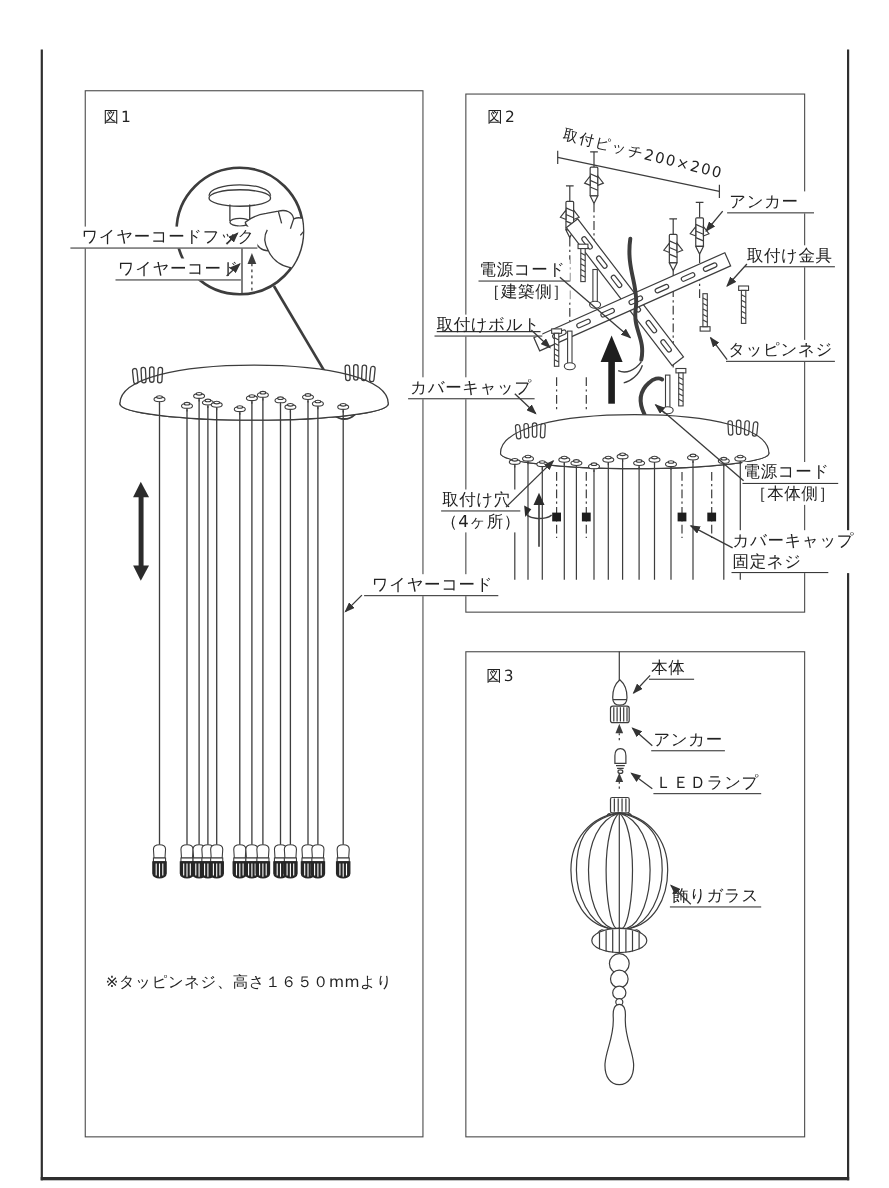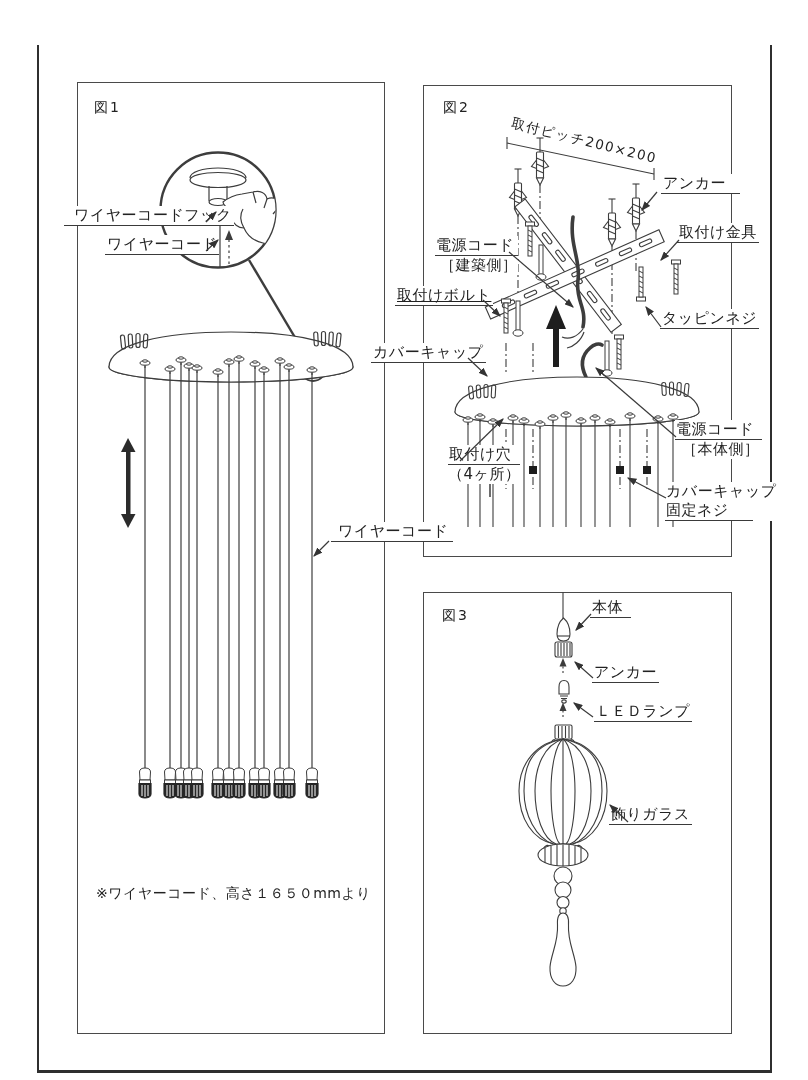--- a/index.html
+++ b/index.html
@@ -383,35 +383,35 @@
       <line x1="593" y1="717" x2="574" y2="703" marker-end="url(#arr)"></line>
       <line x1="628" y1="822" x2="610" y2="805" marker-end="url(#arr)"></line>
     </g>
   </svg>
 
   <div class="lbl title" style="left:92px;top:99px;">図1</div>
   <div class="lbl ul" style="left:64px;top:206px;padding-left:10px;">ワイヤーコードフック</div>
   <div class="lbl ul" style="left:105px;top:235px;">ワイヤーコード</div>
   <div class="lbl ul" style="left:331px;top:522px;padding-left:7px;padding-right:5px;">ワイヤーコード</div>
   <div class="lbl note" style="left:94px;top:883px;">
-    <div>※ワイヤーコード、高さ１６５０mmより</div>
+    <div>※タッピンネジ、高さ１６５０mmより</div>
   </div>
 
   <div class="lbl title" style="left:441px;top:99px;">図2</div>
   <div class="lbl rot" style="left:512px;top:114px;background:transparent;">取付ピッチ200×200</div>
   <div class="lbl ul" style="left:661px;top:174px;padding-right:14px;">アンカー</div>
   <div class="lbl" style="left:435px;top:236px;padding:0;">
     <div class="ul small-pad">電源コード</div>
     <div style="padding-left:5px;">［建築側］</div>
   </div>
   <div class="lbl ul" style="left:677px;top:223px;">取付け金具</div>
   <div class="lbl ul" style="left:395px;top:286px;text-decoration:underline;">取付けボルト</div>
   <div class="lbl ul" style="left:660px;top:309px;">タッピンネジ</div>
   <div class="lbl ul" style="left:371px;top:343px;">カバーキャップ</div>
-  <div class="lbl" style="left:401px;top:445px;padding:0;margin-left:47px;">
+  <div class="lbl" style="left:401px;top:445px;padding:0;">
     <div class="ul small-pad">取付け穴</div>
     <div>（4ヶ所）</div>
   </div>
   <div class="lbl" style="left:675px;top:420px;padding:0;">
     <div class="ul small-pad" style="padding-right:8px;">電源コード</div>
     <div style="padding-left:7px;">［本体側］</div>
   </div>
   <div class="lbl" style="left:665px;top:482px;padding:0;">
     <div class="small-pad">カバーキャップ</div>
     <div class="ul small-pad" style="width:86px;">固定ネジ</div>

